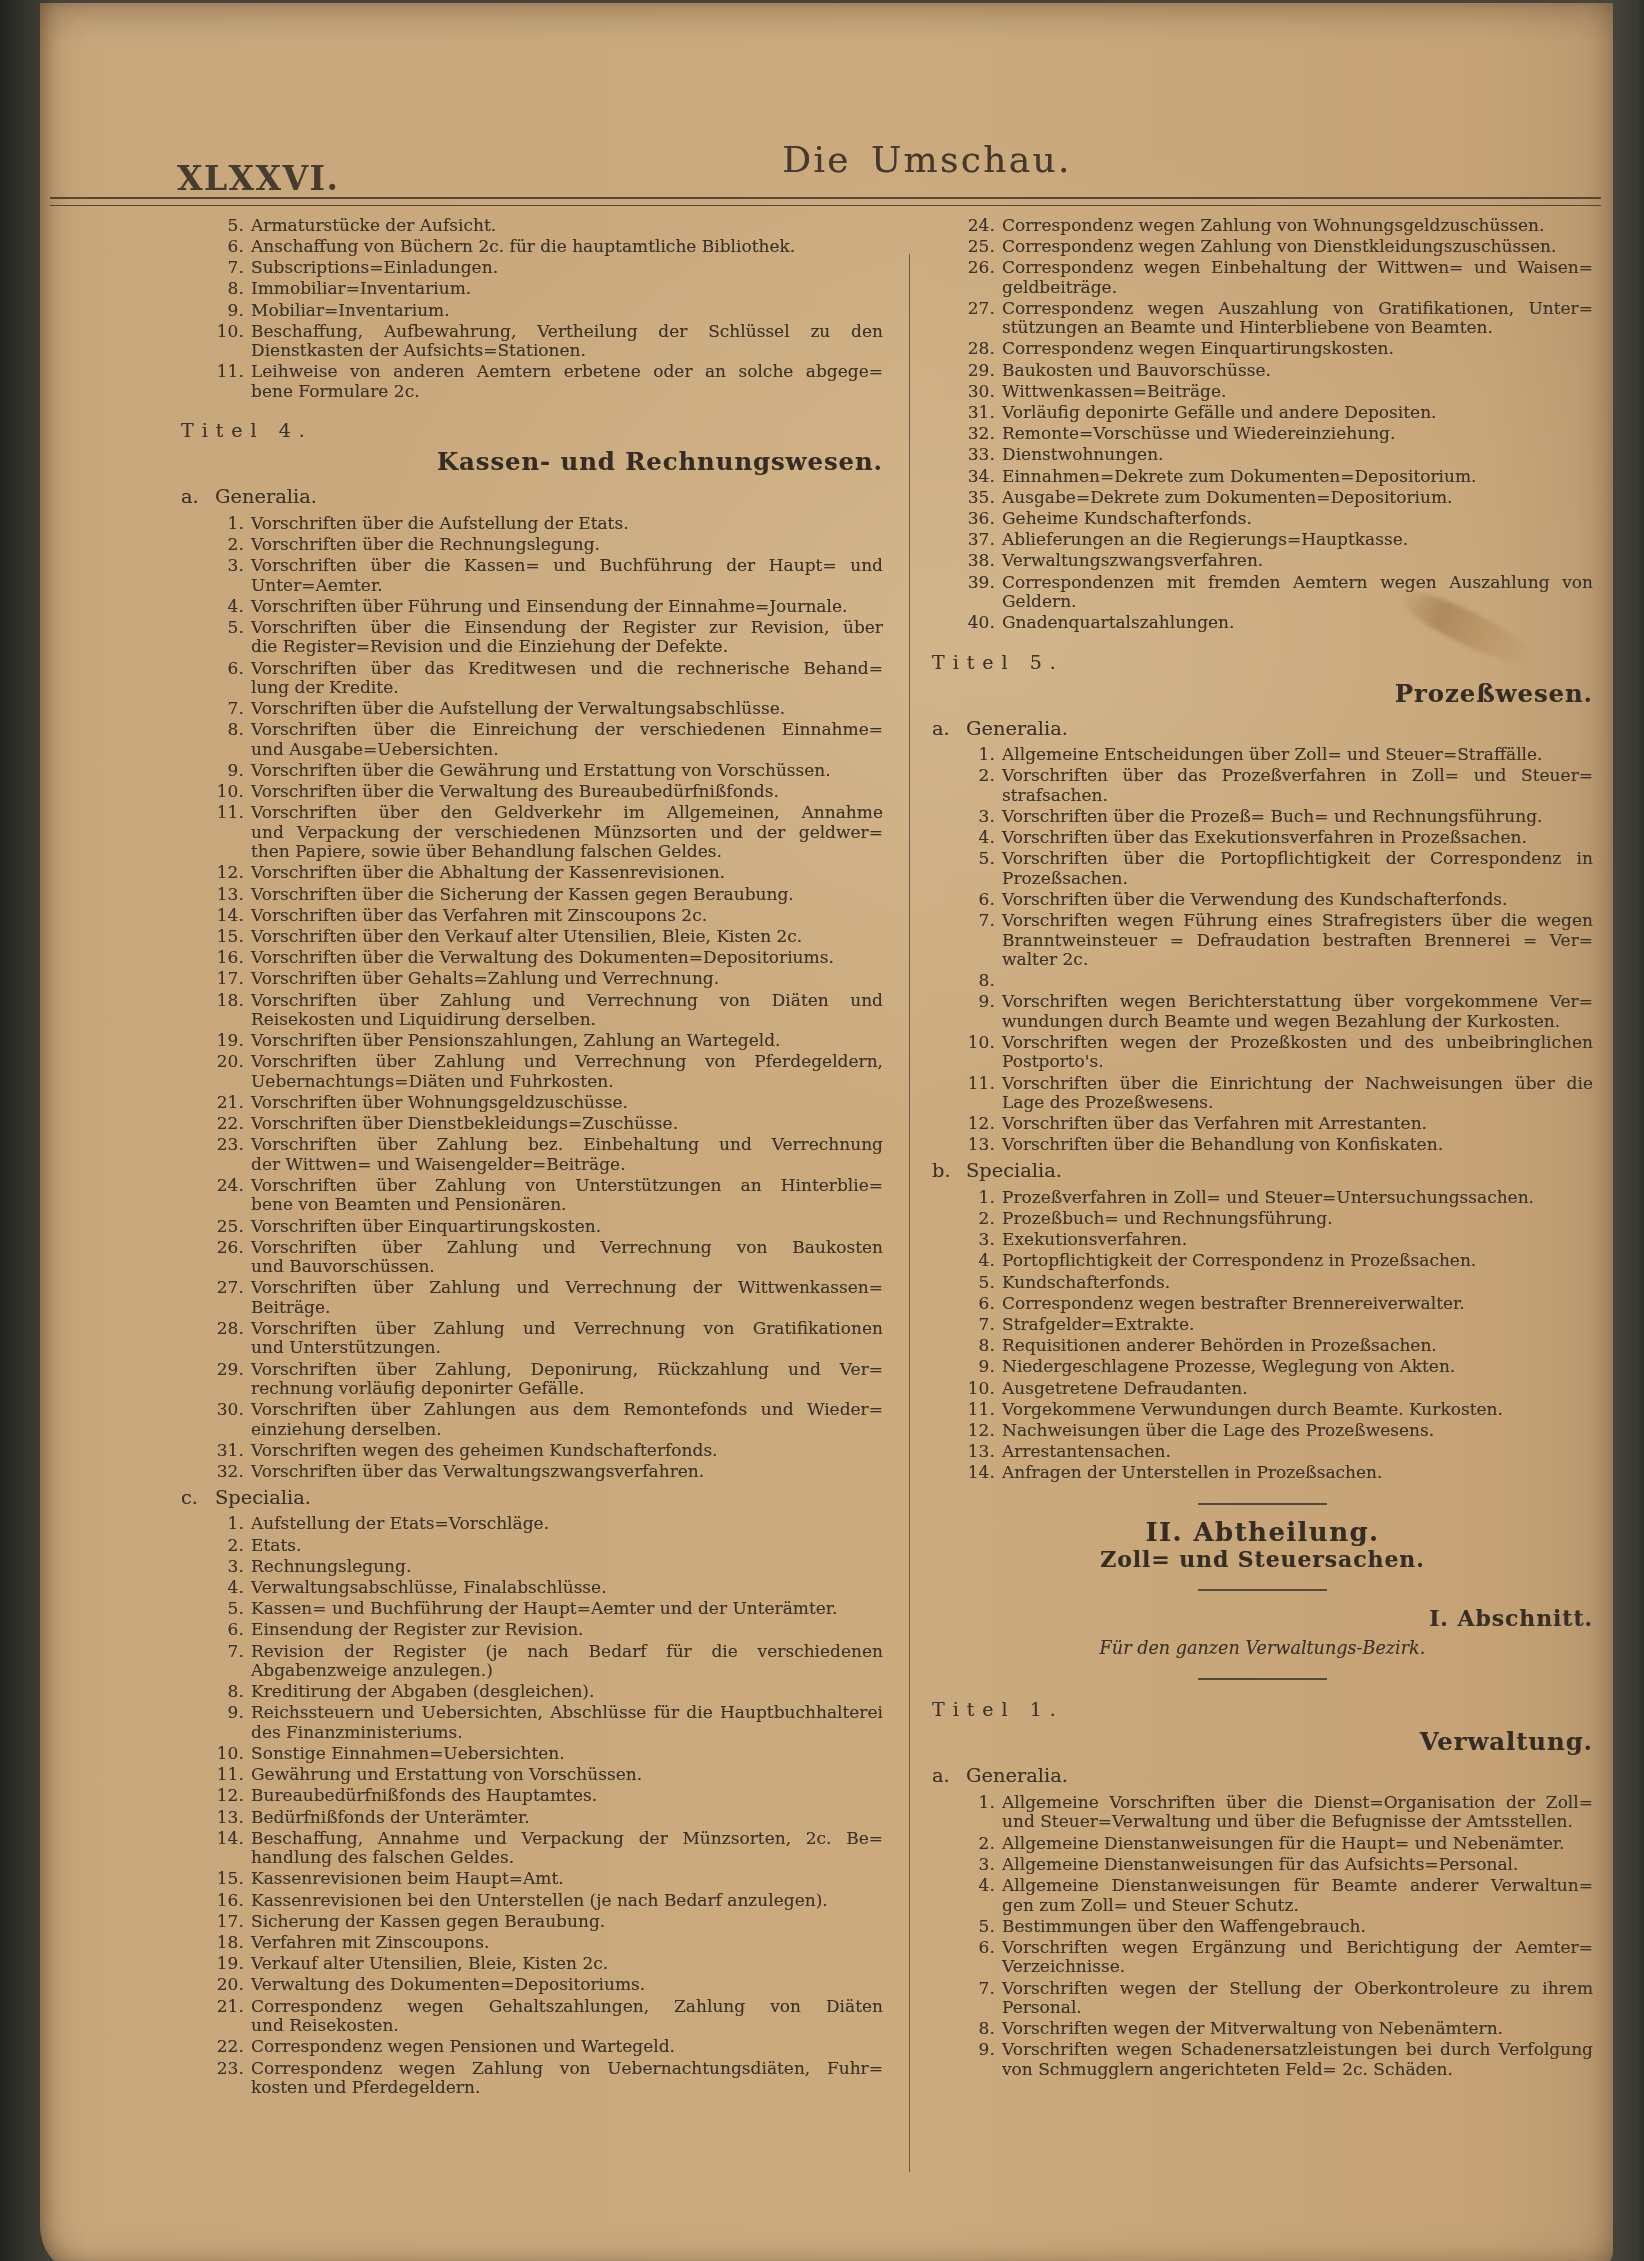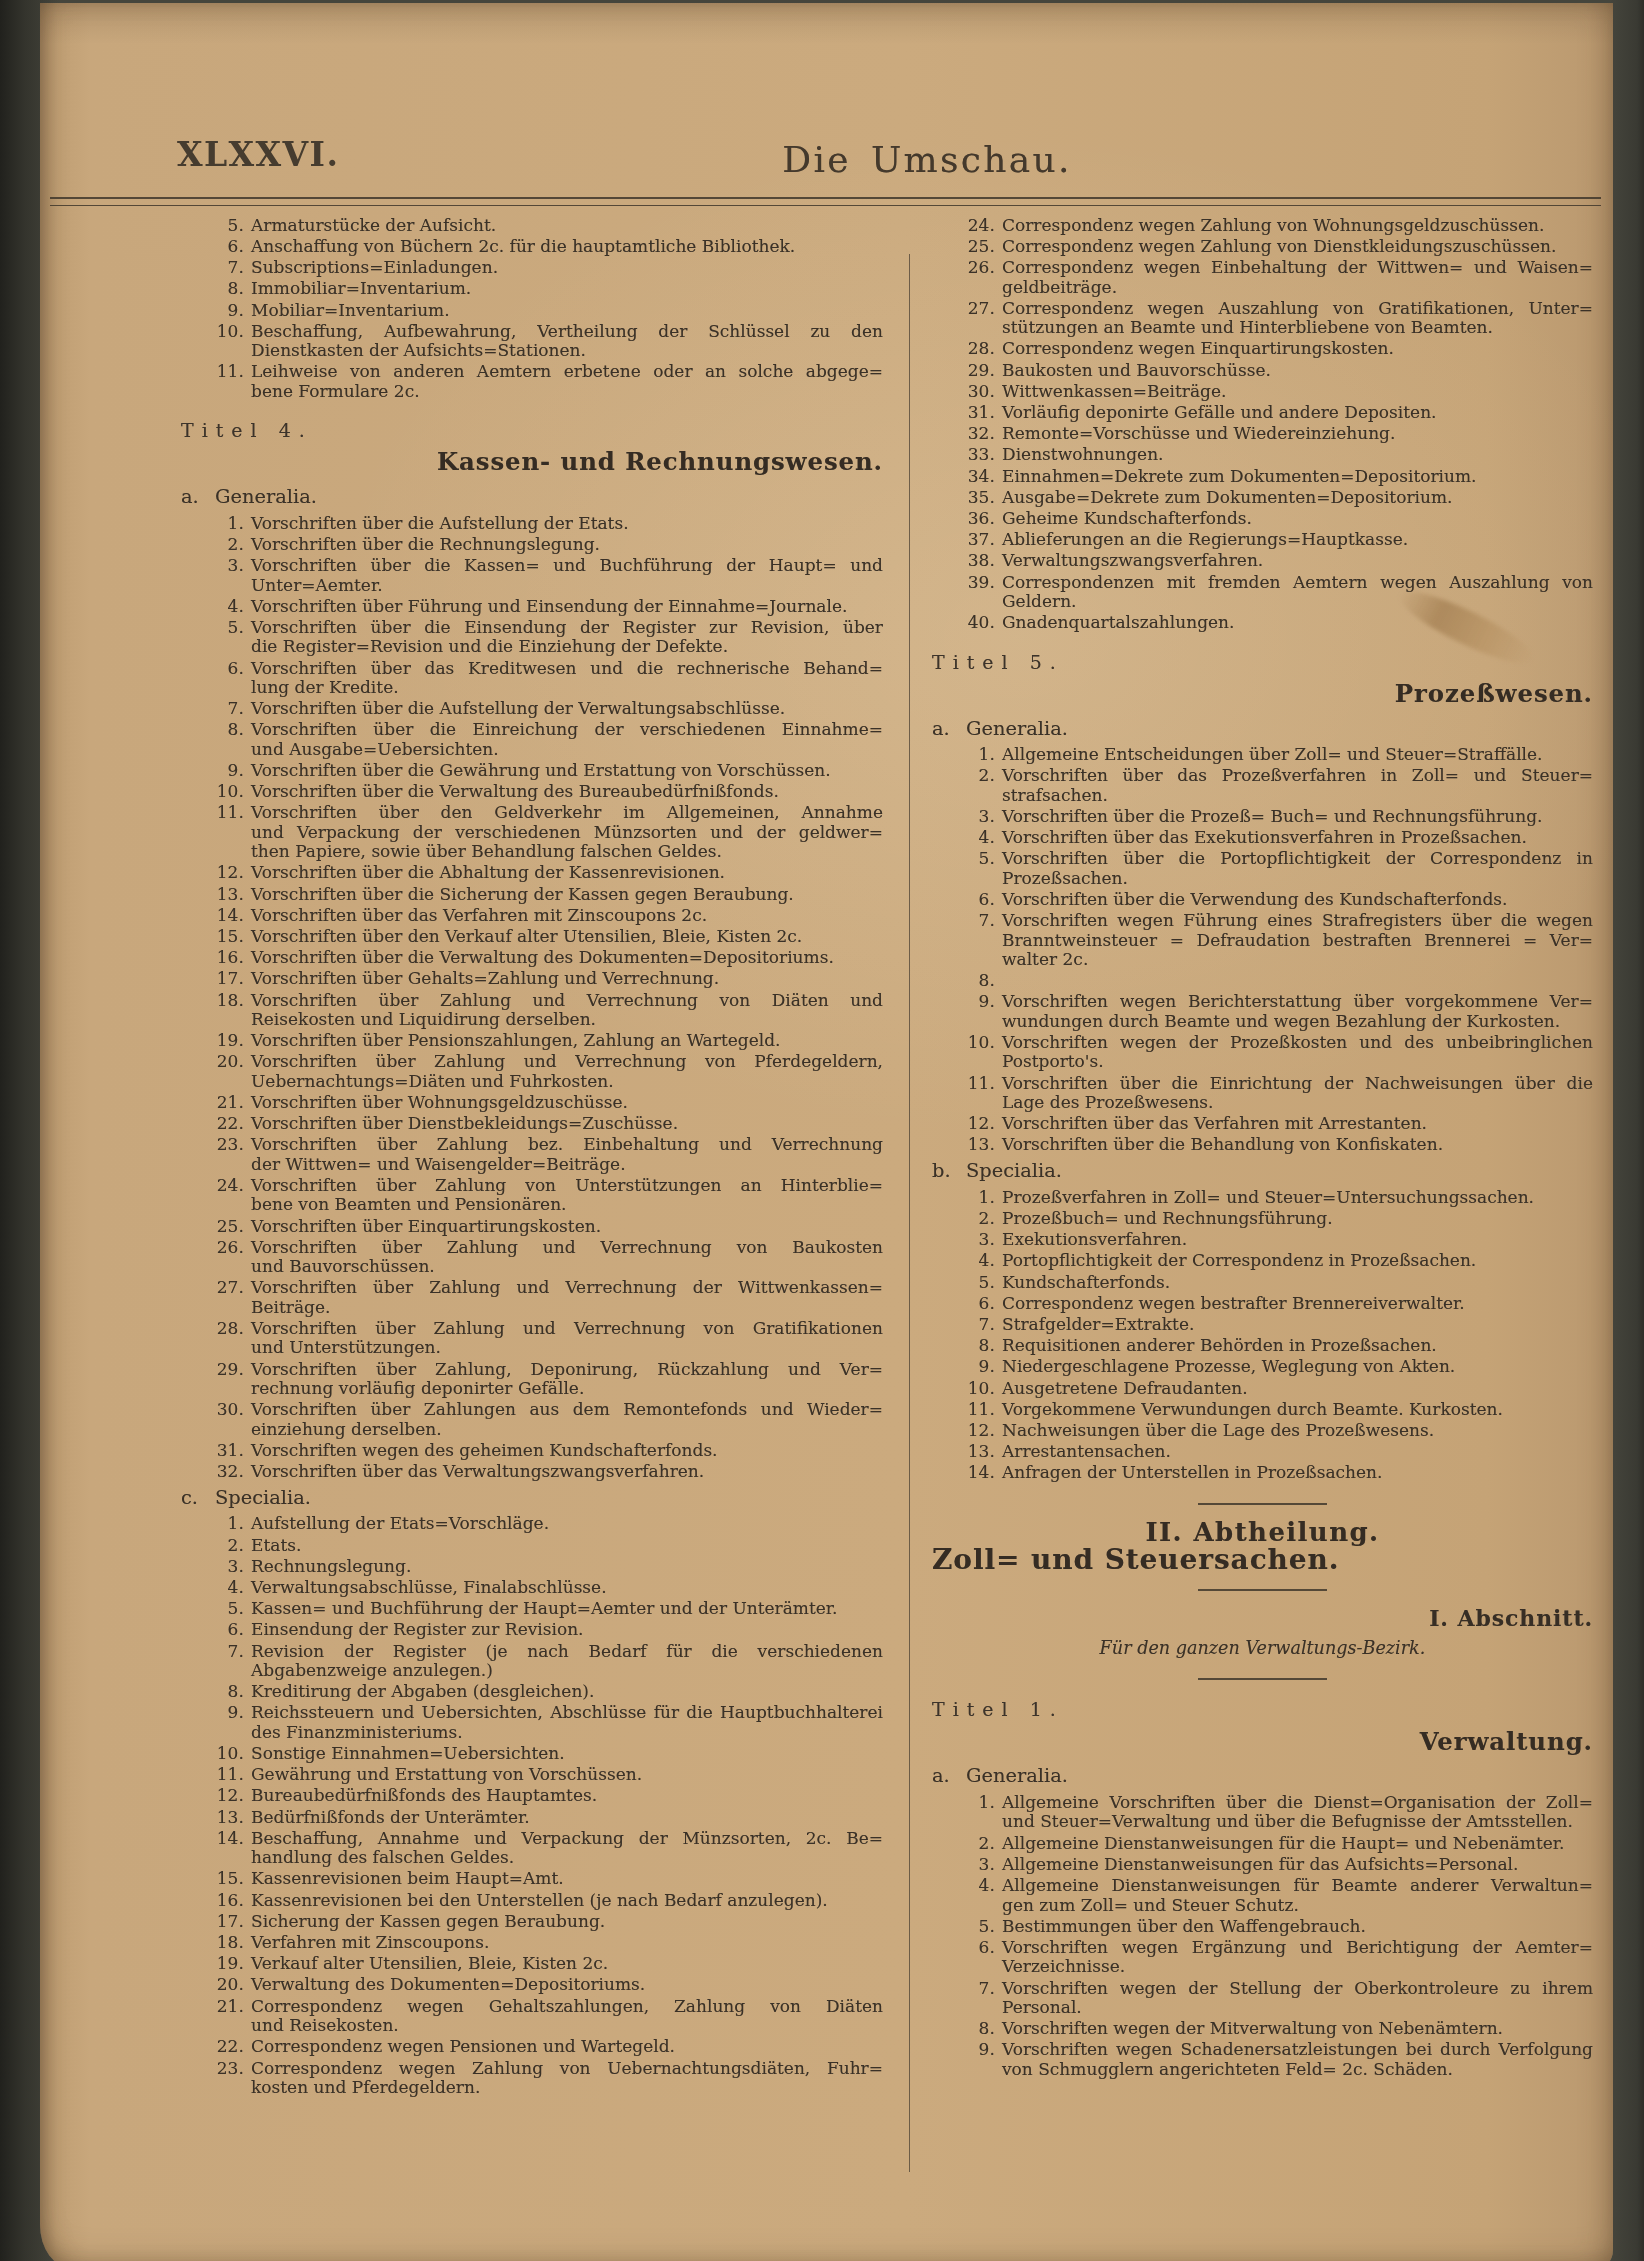--- a/index.html
+++ b/index.html
@@ -28,21 +28,21 @@
       linear-gradient(90deg,#b0916a 0px,#c09f74 16.3px,#c8a77c 50px,#cbaa7e 55%,#c5a376 92%,#b9986f 100%),
       var(--paper);
     box-shadow:
       inset 11.8px 0 27px -11px rgba(70,48,26,.45),
       inset -13.6px 0 32px -12.7px rgba(70,48,26,.40),
       inset 0 -18px 36px -18px rgba(70,48,26,.35);
     border-bottom-left-radius:32px 43px;
     border-bottom-right-radius:15.4px 18px;
   }
   .page-number{
-    position:absolute;left:137px;top:132px;
+    position:absolute;left:137px;top:156px;
     font-size:33px;font-weight:bold;letter-spacing:1.4px;color:#463c2f;
   }
   .page-title{
     position:absolute;left:887px;top:136px;transform:translateX(-50%);
     font-size:36px;font-weight:normal;letter-spacing:2.3px;word-spacing:6.3px;color:#44392c;
     text-shadow:0 0 0.5px rgba(58,49,39,.5);
     white-space:nowrap;
   }
   .header-rule{
     position:absolute;left:10px;right:11.8px;top:194px;height:5.9px;
@@ -74,21 +74,21 @@
   .slabel{display:inline-block;width:34px;}
   .hrule{
     width:129px;height:2.3px;background:#40372b;opacity:.85;
     margin:20px auto 18px auto;
   }
   .big1{
     text-align:center;font-size:26px;font-weight:bold;letter-spacing:1.4px;
     margin:8.1px 0 7.2px 0;color:#352c23;
   }
   .big2{
-    font-size:28px;font-weight:bold;letter-spacing:0.9px;
+    text-align:center;font-size:22px;font-weight:bold;letter-spacing:0.9px;
     margin:0 0 4.5px 0;color:#352c23;
   }
   .absch{
     text-align:right;font-size:22px;font-weight:bold;letter-spacing:0.9px;
     margin:4.5px 0 10px 0;color:#372e25;
   }
   .abssub{text-align:center;font-size:17.6px;margin:0 0 3.6px 0;font-style:italic;}
   .stain{
     position:absolute;left:1352px;top:608px;width:149px;height:33px;
     transform:rotate(26deg);border-radius:50%;

